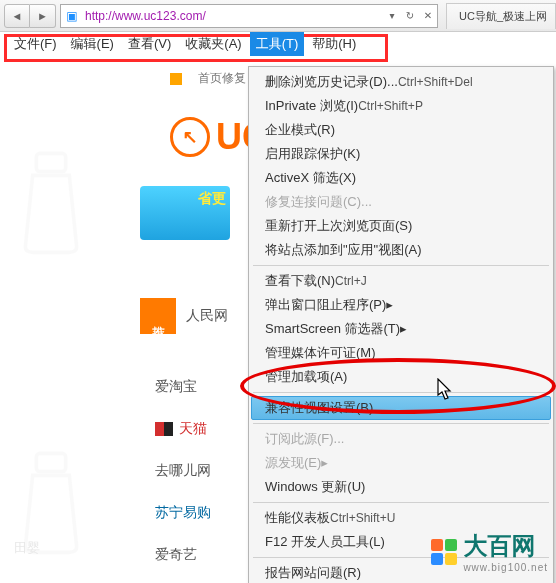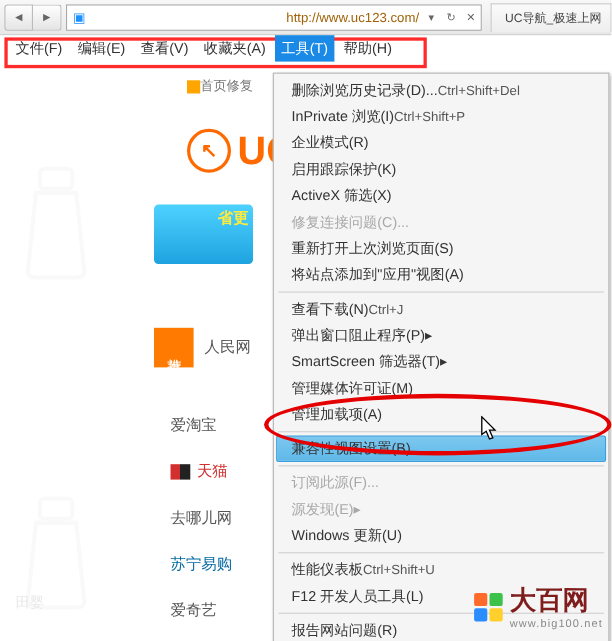--- a/index.html
+++ b/index.html
@@ -5,34 +5,34 @@
 * { margin: 0; padding: 0; box-sizing: border-box; font-family: "Microsoft YaHei", Arial, sans-serif; }
 body { width: 556px; height: 583px; overflow: hidden; background: #fff; position: relative; }
 
 .toolbar { height: 32px; background: linear-gradient(#f8f8f8, #e8e8e8); border-bottom: 1px solid #ccc; display: flex; align-items: center; }
 .nav-arrows { display: flex; margin-left: 4px; }
 .nav-btn { width: 26px; height: 24px; border: 1px solid #bbb; background: linear-gradient(#fefefe, #e5e5e5); display: flex; align-items: center; justify-content: center; color: #666; font-size: 11px; }
 .nav-btn.back { border-radius: 3px 0 0 3px; }
 .nav-btn.fwd { border-radius: 0 3px 3px 0; border-left: none; }
 .addr-wrap { flex: 1; margin: 0 4px; display: flex; align-items: center; height: 24px; border: 1px solid #aaa; background: #fff; }
 .globe { width: 18px; height: 18px; margin: 0 2px; display: flex; align-items: center; justify-content: center; color: #1e90ff; font-size: 12px; }
-.addr { flex: 1; border: none; font-size: 12px; color: #a16207; outline: none; padding: 0 2px; text-align: right; }
+.addr { flex: 1; border: none; font-size: 12px; color: #a21caf; outline: none; padding: 0 2px; }
 .addr-btn { width: 18px; height: 18px; display: flex; align-items: center; justify-content: center; color: #666; font-size: 10px; }
 .tab-strip { display: flex; align-items: center; margin-left: 4px; }
 .tab { height: 26px; padding: 0 8px; border: 1px solid #ccc; border-bottom: none; background: linear-gradient(#fafafa, #eee); display: flex; align-items: center; font-size: 11px; color: #444; max-width: 110px; overflow: hidden; white-space: nowrap; }
 .tab-icon { width: 14px; height: 14px; margin-right: 4px; background: #ff9100; border-radius: 50%; }
 
 .menubar { height: 34px; display: flex; align-items: flex-start; position: relative; }
 .menu-box { position: absolute; left: 4px; top: 2px; width: 384px; height: 28px; border: 3px solid #ff2a2a; }
 .menu-item { padding: 0 6px; height: 24px; line-height: 24px; font-size: 13px; color: #333; position: relative; z-index: 1; margin-left: 2px; cursor: default; }
 .menu-item.first { margin-left: 8px; }
 .menu-item.active { background: #1a8ae6; color: #fff; }
 
 .content { position: relative; height: 517px; background: #fff; }
-.bc { position: absolute; left: 170px; top: 4px; font-size: 12px; color: #777; display: flex; align-items: center; gap: 0; }
+.bc { position: absolute; left: 170px; top: 4px; font-size: 12px; color: #777; display: flex; align-items: center; gap: 16px; }
 .bc-icon { width: 12px; height: 12px; background: #ffa500; }
 .uc-logo { position: absolute; left: 170px; top: 50px; font-size: 36px; font-weight: bold; color: #ff6a00; display: flex; align-items: center; }
 .uc-circle { width: 40px; height: 40px; border: 3px solid #ff6a00; border-radius: 50%; display: inline-flex; align-items: center; justify-content: center; margin-right: 6px; color: #ff6a00; font-size: 18px; }
 .banner { position: absolute; left: 140px; top: 120px; width: 90px; height: 54px; background: linear-gradient(#4dd2ff, #1fa3e0); border-radius: 4px; padding: 4px; color: #fff; font-size: 14px; font-weight: bold; overflow: hidden; }
 .banner .y { color: #ffeb3b; }
 .baidu { position: absolute; left: 140px; top: 182px; width: 90px; height: 34px; font-size: 22px; font-weight: bold; color: #333; }
 
 .tabs { position: absolute; left: 140px; top: 232px; display: flex; align-items: center; }
 .tab-btn { width: 36px; height: 36px; background: #ff7a00; color: #fff; font-size: 13px; writing-mode: vertical-rl; display: flex; align-items: center; justify-content: center; }
 .tab-label { margin-left: 10px; font-size: 14px; color: #555; }
@@ -40,21 +40,21 @@
 .side { position: absolute; left: 155px; top: 300px; width: 80px; }
 .side-link { display: flex; align-items: center; font-size: 14px; color: #555; height: 42px; }
 .side-link.tm { color: #d32f2f; }
 .side-link.sn { color: #0369a1; }
 .side-icon { width: 18px; height: 14px; margin-right: 6px; }
 .side-icon.tm-i { background: linear-gradient(90deg, #d32f2f 50%, #222 50%); }
 
 .dabaiwang { position: absolute; right: 8px; bottom: 10px; display: flex; align-items: center; }
 .dabaiwang .cube { width: 12px; height: 12px; border-radius: 2px; }
 .dabaiwang .grid { display: grid; grid-template-columns: 12px 12px; gap: 2px; margin-right: 6px; }
-.dabaiwang-text { font-size: 24px; font-weight: bold; color: #7f1d1d; }
+.dabaiwang-text { font-size: 24px; font-weight: bold; color: #0f766e; }
 .dabaiwang-sub { font-size: 10px; color: #888; letter-spacing: 1px; }
 
 .dropdown { position: absolute; left: 248px; top: 0; width: 306px; background: #f5f5f5; border: 1px solid #b5b5b5; box-shadow: 2px 2px 4px rgba(0,0,0,.25); padding: 3px 2px; }
 .dd-item { height: 24px; line-height: 24px; padding: 0 14px; font-size: 13px; color: #333; display: flex; cursor: default; white-space: nowrap; }
 .dd-item.disabled { color: #a8a8a8; }
 .dd-item.highlight { background: linear-gradient(#7cc8f0, #5fb8e8); border: 1px solid #3a9fdc; border-radius: 2px; height: 24px; line-height: 22px; padding: 0 13px; }
 .dd-sep { height: 1px; background: #d0d0d0; margin: 3px 2px; }
 .dd-short { color: #555; font-size: 12px; }
 
 .oval { position: absolute; left: 240px; top: 292px; width: 316px; height: 56px; border: 4px solid #e40000; border-radius: 50%; pointer-events: none; }

